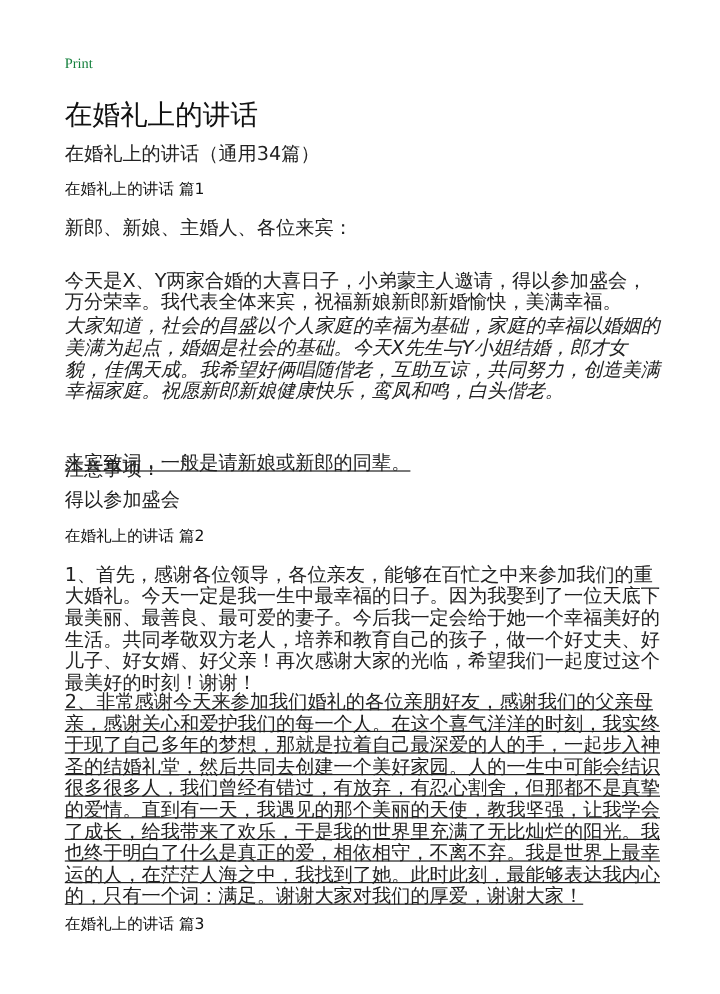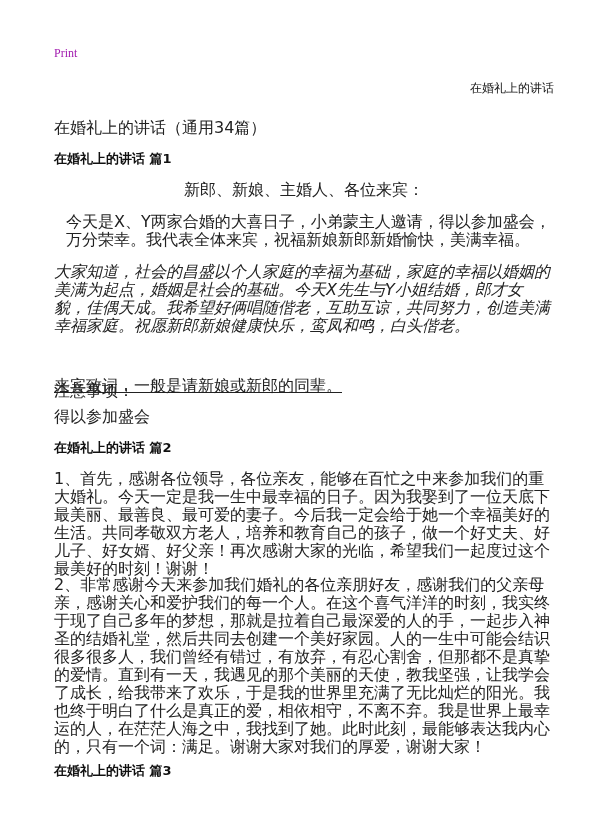--- a/index.html
+++ b/index.html
@@ -1,37 +1,37 @@
 <!DOCTYPE html>
 <html><head>
 <meta charset="utf-8">
 <style>
   html, body { margin: 0; padding: 0; background: #ffffff; }
   body { width: 600px; height: 828px; overflow: hidden; position: relative;
          font-family: "DejaVu Sans", "Liberation Sans", sans-serif; color: #111; }
   .page { position: absolute; left: 54px; top: 0; width: 500px; }
-  .print { position: absolute; top: 46px; left: 0; font-family: "Liberation Serif", serif; font-size: 12px; color: #a21caf; }
-  .title { position: absolute; top: 80px; left: 0; width: 500px; text-align: right; font-size: 12px; color: #111; }
+  .print { position: absolute; top: 46px; left: 0; font-family: "Liberation Serif", serif; font-size: 12px; color: #15803d; }
+  .title { position: absolute; top: 80px; left: 0; width: 500px; text-align: left; font-size: 23px; color: #111; }
   .block { position: absolute; left: 0; width: 500px; font-size: 16px; line-height: 18px; color: #222; }
-  .heading { font-weight: bold; font-size: 13px; color: #111; }
+  .heading { font-weight: normal; font-size: 13px; color: #111; }
 </style>
 </head>
 <body>
 
 <div class="page">
   <div class="print">Print</div>
   <div class="title">在婚礼上的讲话</div>
   <div class="block" style="top:119px;">在婚礼上的讲话（通用34篇）</div>
 
   <div class="block heading" style="top:150px;">在婚礼上的讲话 篇1</div>
-  <div class="block" style="top:181px;text-align:center;">新郎、新娘、主婚人、各位来宾：</div>
-  <div class="block" style="top:213px;margin-left:12px;">今天是X、Y两家合婚的大喜日子，小弟蒙主人邀请，得以参加盛会，万分荣幸。我代表全体来宾，祝福新娘新郎新婚愉快，美满幸福。</div>
+  <div class="block" style="top:181px;">新郎、新娘、主婚人、各位来宾：</div>
+  <div class="block" style="top:225px;">今天是X、Y两家合婚的大喜日子，小弟蒙主人邀请，得以参加盛会，万分荣幸。我代表全体来宾，祝福新娘新郎新婚愉快，美满幸福。</div>
   <div class="block" style="top:263px;font-style:italic;">大家知道，社会的昌盛以个人家庭的幸福为基础，家庭的幸福以婚姻的美满为起点，婚姻是社会的基础。今天X先生与Y小姐结婚，郎才女貌，佳偶天成。我希望好俩唱随偕老，互助互谅，共同努力，创造美满幸福家庭。祝愿新郎新娘健康快乐，鸾凤和鸣，白头偕老。</div>
   <div class="block" style="top:346px;margin-top:36px;">注意事项：</div>
   <div class="block" style="top:377px;text-decoration:underline;">来宾致词，一般是请新娘或新郎的同辈。</div>
   <div class="block" style="top:408px;">得以参加盛会</div>
 
   <div class="block heading" style="top:439px;">在婚礼上的讲话 篇2</div>
   <div class="block" style="top:470px;">1、首先，感谢各位领导，各位亲友，能够在百忙之中来参加我们的重大婚礼。今天一定是我一生中最幸福的日子。因为我娶到了一位天底下最美丽、最善良、最可爱的妻子。今后我一定会给于她一个幸福美好的生活。共同孝敬双方老人，培养和教育自己的孩子，做一个好丈夫、好儿子、好女婿、好父亲！再次感谢大家的光临，希望我们一起度过这个最美好的时刻！谢谢！</div>
-  <div class="block" style="top:576px;">2、非常感谢今天来参加我们婚礼的各位亲朋好友，感谢我们的父亲母亲，感谢关心和爱护我们的每一个人。在这个喜气洋洋的时刻，我实终于现了自己多年的梦想，那就是拉着自己最深爱的人的手，一起步入神圣的结婚礼堂，然后共同去创建一个美好家园。人的一生中可能会结识很多很多人，我们曾经有错过，有放弃，有忍心割舍，但那都不是真挚的爱情。直到有一天，我遇见的那个美丽的天使，教我坚强，让我学会了成长，给我带来了欢乐，于是我的世界里充满了无比灿烂的阳光。我也终于明白了什么是真正的爱，相依相守，不离不弃。我是世界上最幸运的人，在茫茫人海之中，我找到了她。此时此刻，最能够表达我内心的，只有一个词：满足。谢谢大家对我们的厚爱，谢谢大家！</div>
+  <div class="block" style="top:576px;text-decoration:underline;">2、非常感谢今天来参加我们婚礼的各位亲朋好友，感谢我们的父亲母亲，感谢关心和爱护我们的每一个人。在这个喜气洋洋的时刻，我实终于现了自己多年的梦想，那就是拉着自己最深爱的人的手，一起步入神圣的结婚礼堂，然后共同去创建一个美好家园。人的一生中可能会结识很多很多人，我们曾经有错过，有放弃，有忍心割舍，但那都不是真挚的爱情。直到有一天，我遇见的那个美丽的天使，教我坚强，让我学会了成长，给我带来了欢乐，于是我的世界里充满了无比灿烂的阳光。我也终于明白了什么是真正的爱，相依相守，不离不弃。我是世界上最幸运的人，在茫茫人海之中，我找到了她。此时此刻，最能够表达我内心的，只有一个词：满足。谢谢大家对我们的厚爱，谢谢大家！</div>
 
   <div class="block heading" style="top:762px;">在婚礼上的讲话 篇3</div>
 </div>
 
 </body></html>

